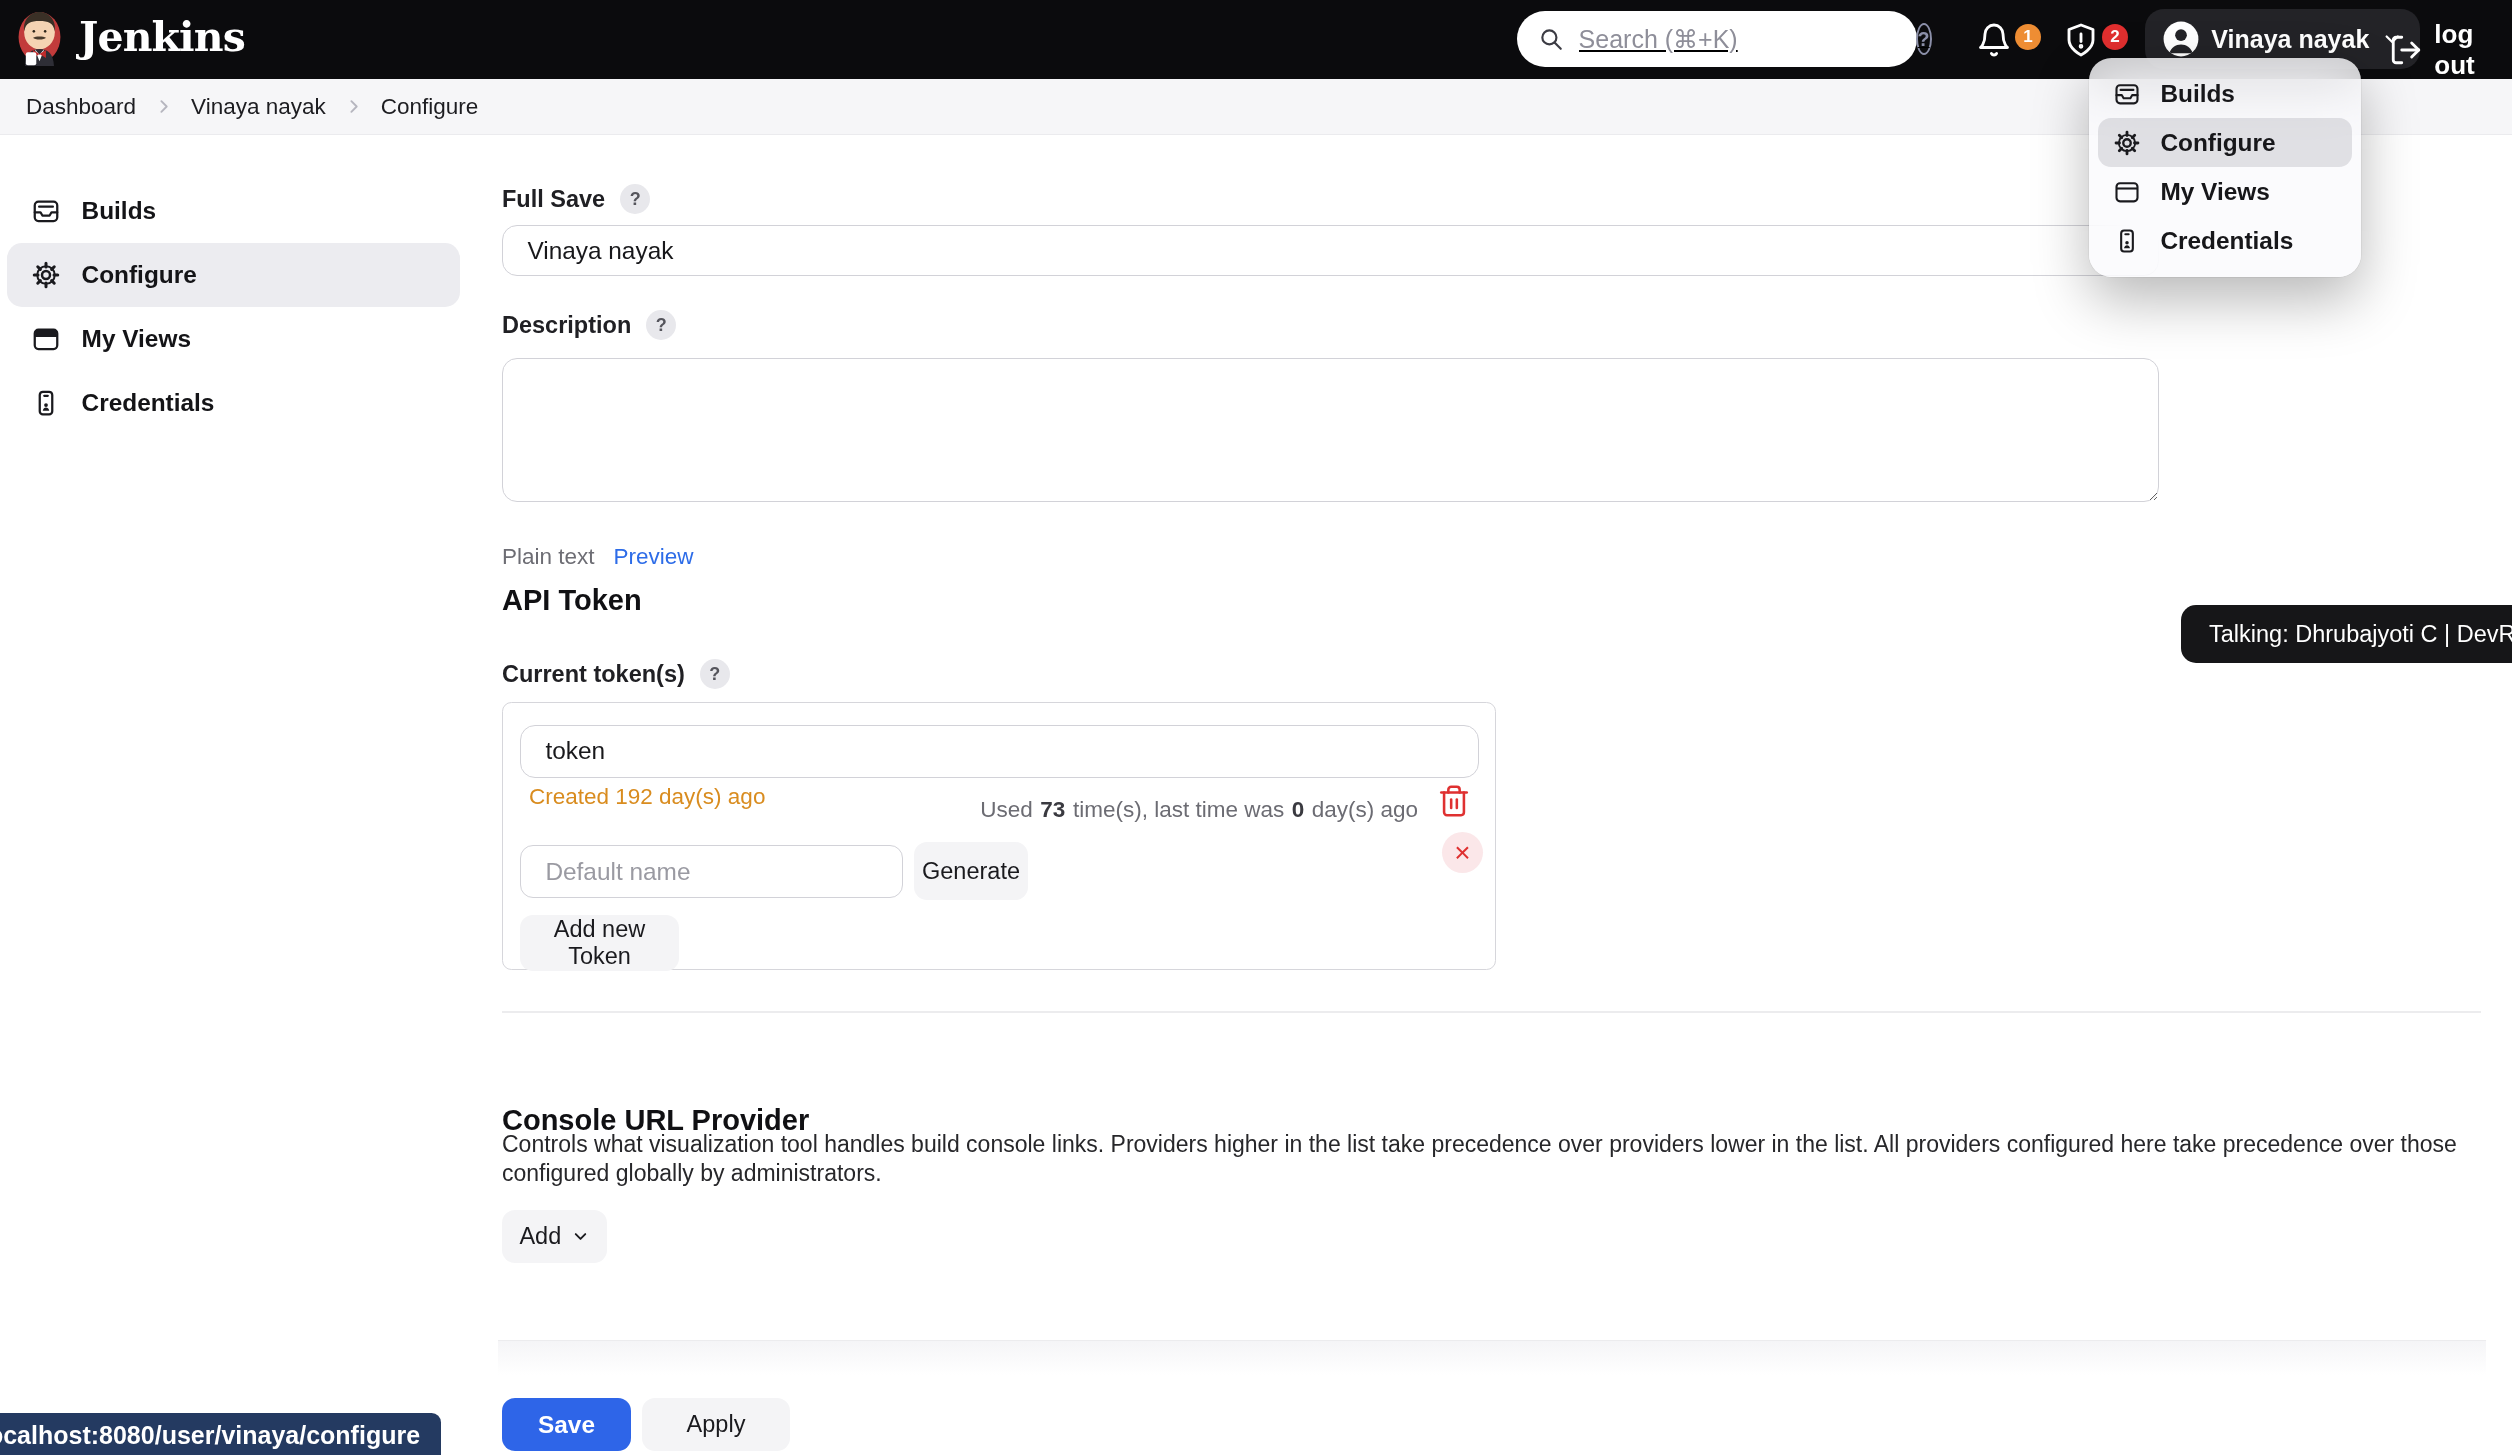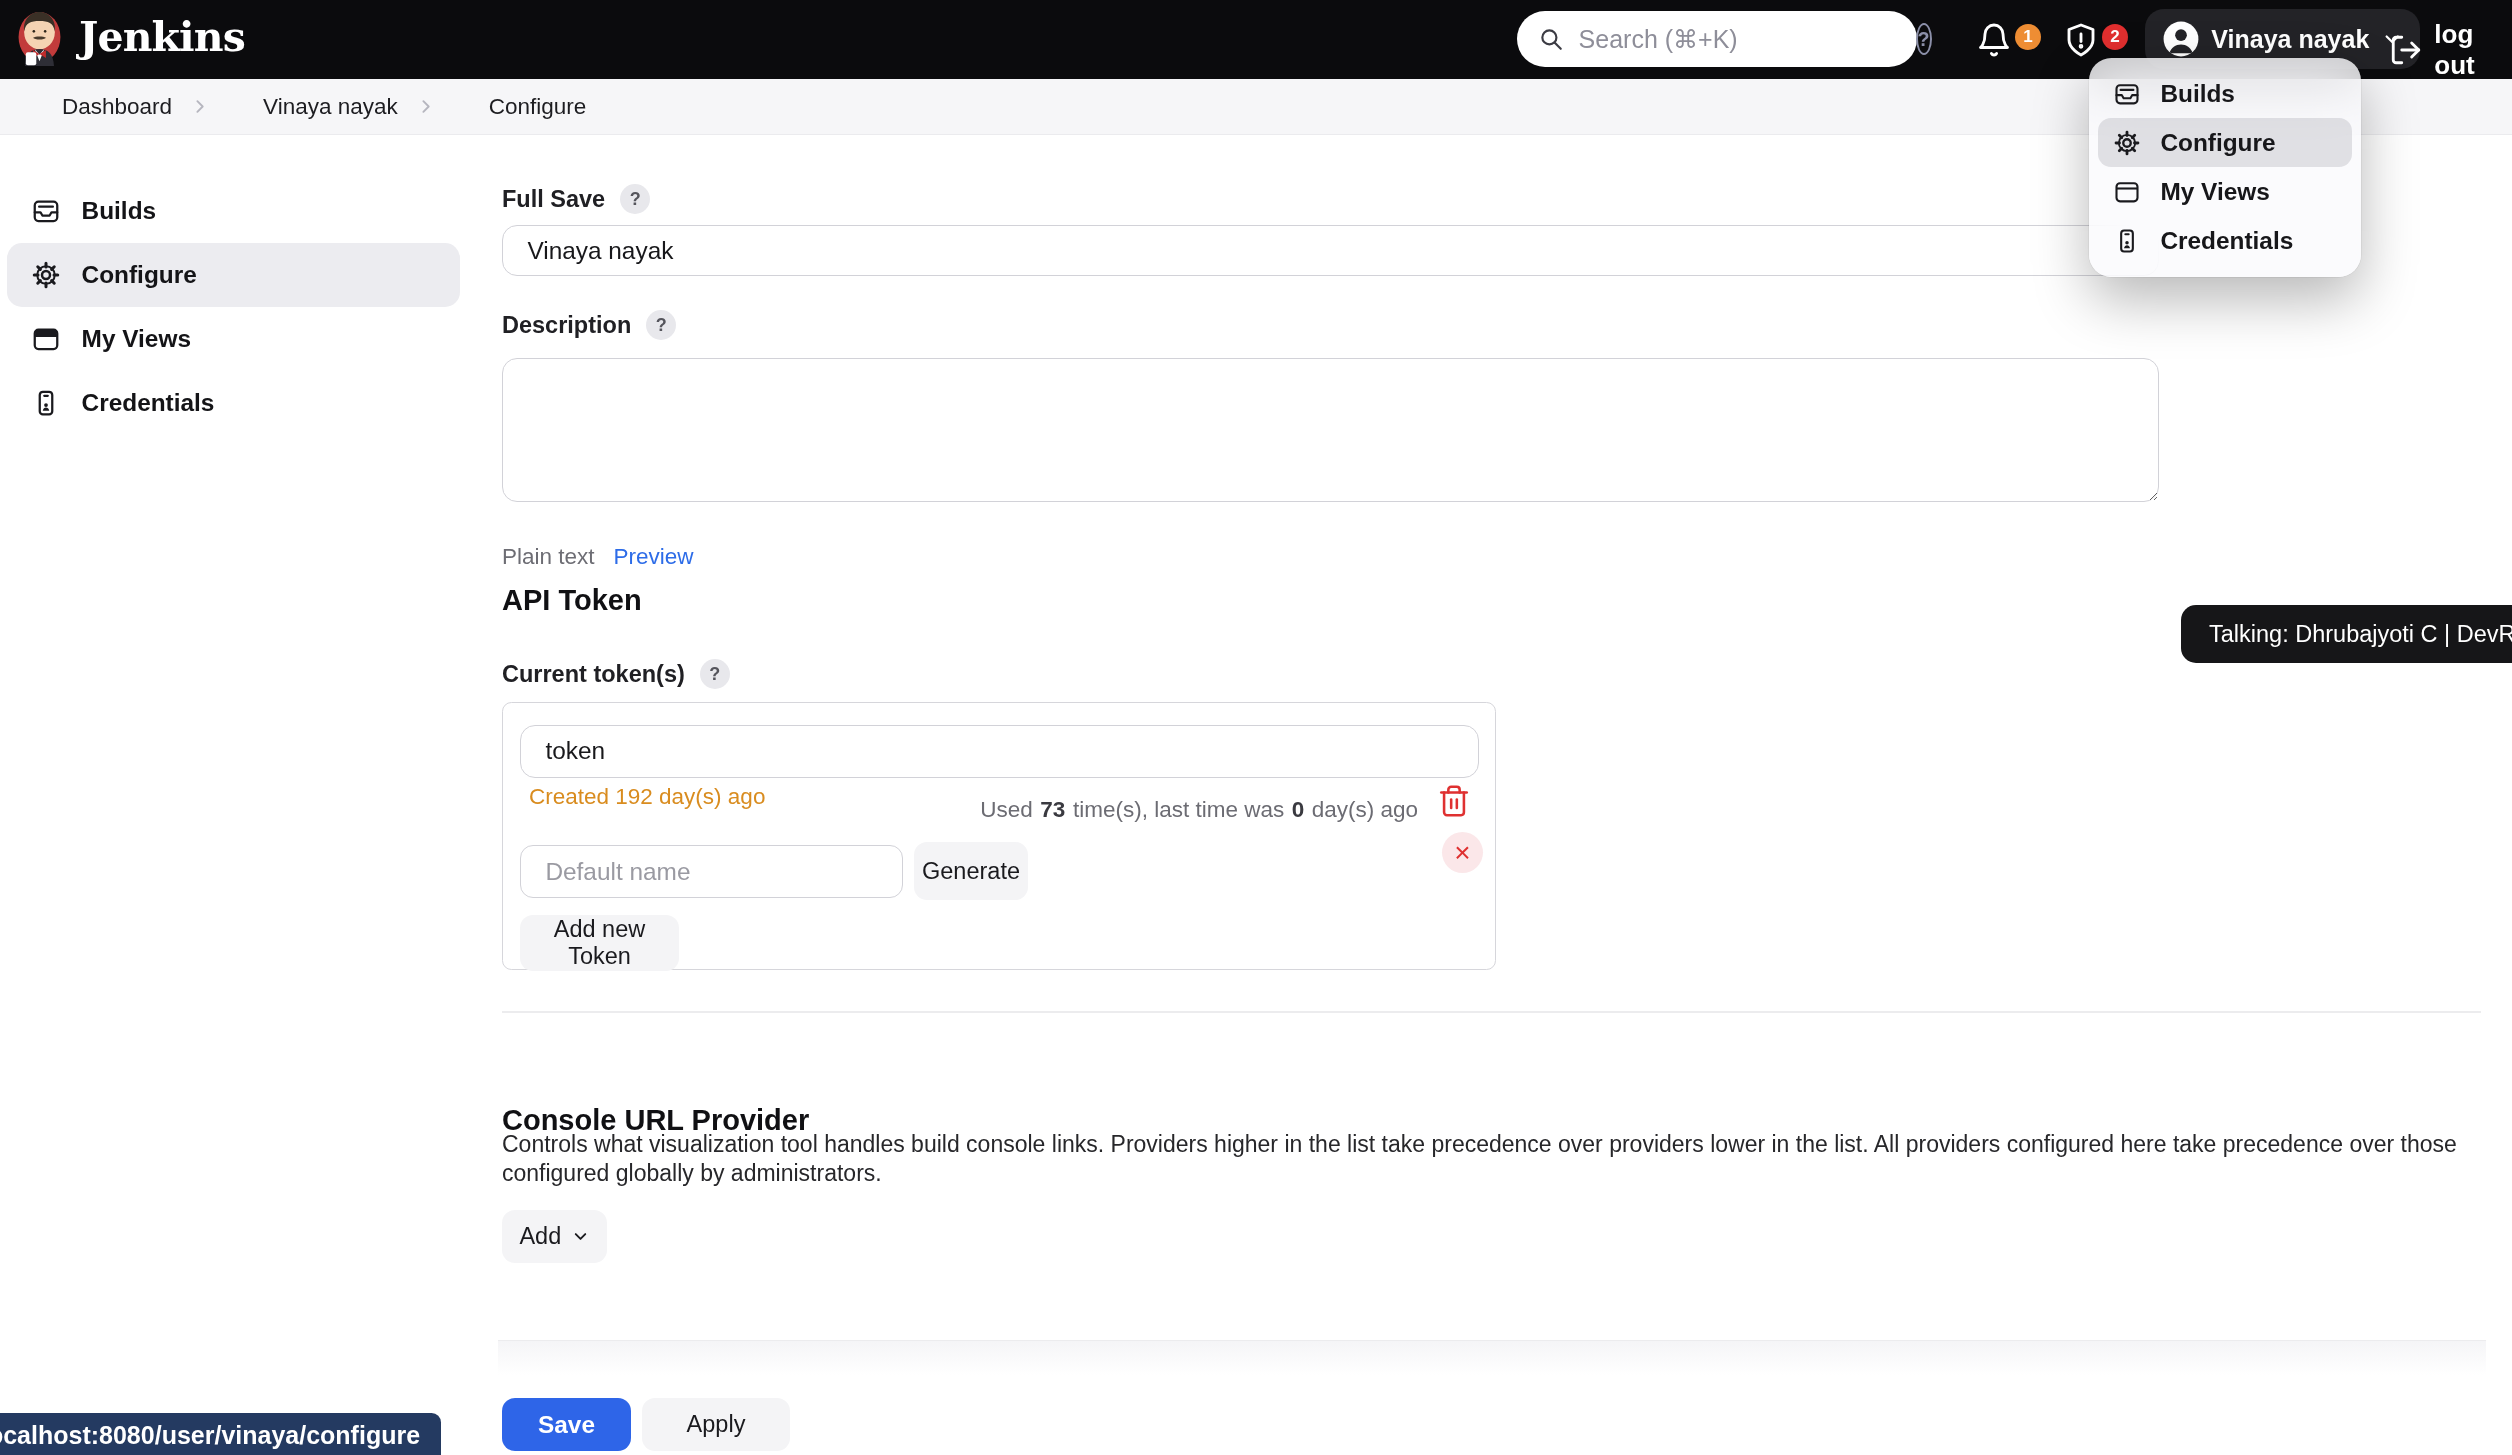--- a/index.html
+++ b/index.html
@@ -4,40 +4,40 @@
 <style>
   * { margin:0; padding:0; box-sizing:border-box; }
   body { background:#ffffff; font-family:"Liberation Sans", sans-serif; }
   #page { position:relative; width:2512px; height:1456px; overflow:hidden; background:#ffffff; }
 
   
   .topbar { position:absolute; left:0; top:0; width:100%; height:79px; background:#0b0b0d; z-index:10; }
   .brand { position:absolute; left:15px; top:7.5px; display:flex; align-items:center; gap:15px; }
   .brand-word { color:#ffffff; font-family:"DejaVu Serif", serif; font-weight:700; font-size:41px; letter-spacing:-0.9px; }
   .searchbox { position:absolute; left:1517px; top:11.3px; width:400px; height:56px; background:#ffffff; border-radius:28px;
-               display:flex; align-items:center; padding:0 15px 0 20.6px; gap:15px; }
+               display:flex; align-items:center; padding:0 15px 0 20.6px; gap:15px;text-decoration:underline; }
   .searchbox input { border:none; outline:none; flex:1; font-size:25px; color:#333; background:transparent; font-family:inherit; }
   .searchbox input::placeholder { color:#8e8e99; }
   .search-help { width:32px; height:32px; border:2.3px solid #8b8fa8; border-radius:50%; color:#8b8fa8;
                  font-size:19.7px; font-weight:700; display:flex; align-items:center; justify-content:center; }
   .tb-icon { position:absolute; top:21.6px; color:#fff; }
   .badge { position:absolute; top:24.4px; width:26px; height:26px; border-radius:50%; color:#fff; font-size:17px; font-weight:700;
            display:flex; align-items:center; justify-content:center; }
   .badge-orange { background:#ee8d33; }
   .badge-red { background:#e12f2f; }
   .user-chip { position:absolute; left:2145px; top:9.4px; height:60px; background:#232327; border-radius:19px;
                display:flex; align-items:center; gap:11.3px; padding:0 17px; color:#fff; }
   .user-name { font-size:25px; font-weight:600; }
   .logout { position:absolute; left:2389px; top:19px; display:flex; align-items:center; gap:11.3px; color:#fff; }
   .logout span { font-size:26px; font-weight:600; }
 
   
   .crumbbar { position:absolute; left:0; top:79px; width:100%; height:56px; background:#f6f6f8; border-bottom:1.9px solid #ebebee;
               display:flex; align-items:center; padding-left:26px; gap:19px; z-index:5; }
-  .crumb { font-size:22.5px; color:#1d1d21; font-weight:500;margin-left:36px; }
+  .crumb { font-size:22.5px; color:#1d1d21; font-weight:500; }
   .crumb-sep { color:#b6b6bf; display:flex; }
 
   
   .sidebar { position:absolute; left:0; top:135px; width:469px; padding-top:44px; }
   .side-item { height:64px; display:flex; align-items:center; gap:20.6px; padding-left:24.4px; margin:0 9.4px 0 6.6px;
                border-radius:15px; color:#141417; cursor:pointer; }
   .side-item.active { background:#ececf0; }
   .side-item span.lbl { font-size:24.4px; font-weight:600; }
   .icon-dark { color:#1a1a1e; }
 

